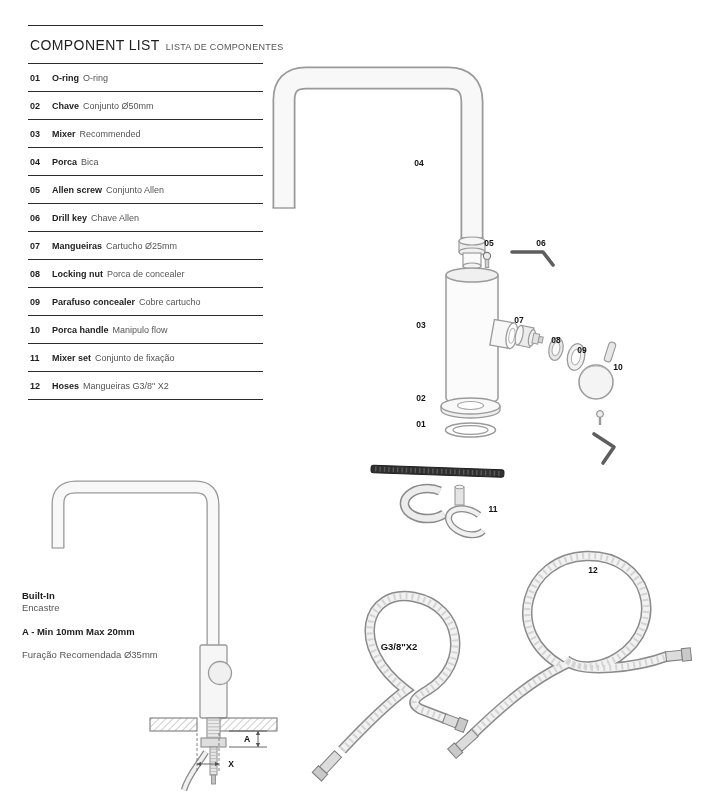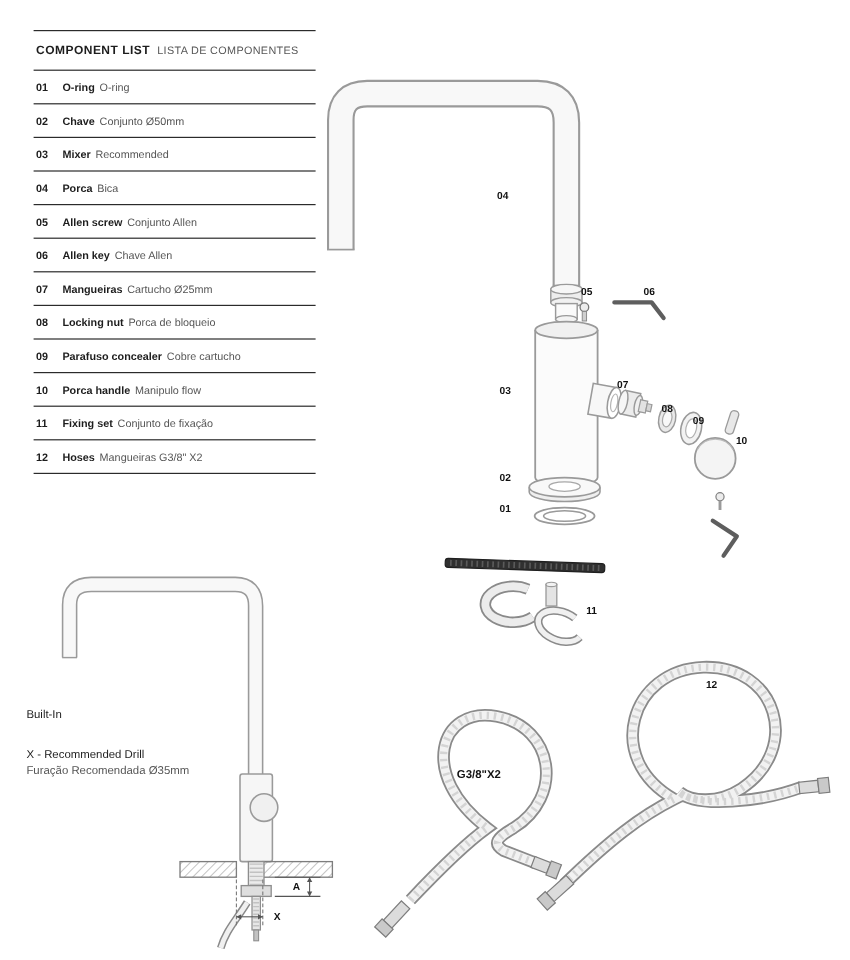--- a/index.html
+++ b/index.html
@@ -4,34 +4,34 @@
 <style>
   *{box-sizing:border-box;margin:0;padding:0}
   html,body{background:#fff}
   body{font-family:"Liberation Sans",sans-serif;color:#1d1d1d}
   .page{position:relative;width:708px;height:800px;background:#fff;overflow:hidden}
   .artwork{position:absolute;left:0;top:0}
 
   
   .component-list{position:absolute;left:28px;top:25px;width:235px}
   .list-header{display:flex;align-items:baseline;gap:6px;border-top:1px solid #2b2b2b;border-bottom:1px solid #2b2b2b;padding:11px 2px 10px;white-space:nowrap}
-  .t-en{font-size:10px;font-weight:bold;letter-spacing:.4px}
+  .t-en{font-size:14px;font-weight:normal;letter-spacing:.4px}
   .t-pt{font-size:9px;color:#555;letter-spacing:.3px}
   .row{display:flex;align-items:center;height:28px;border-bottom:1px solid #2b2b2b;padding:0 2px;font-size:9px;white-space:nowrap}
   .row .num{font-weight:bold;width:22px;flex:none}
   .row .en{font-weight:bold;margin-right:4px}
   .row .pt{color:#555}
 
   
   .callout{position:absolute;transform:translate(-50%,-50%);font-size:8.5px;font-weight:bold;color:#111;white-space:nowrap}
   .callout.big{font-size:9.5px}
 
   
   .install-notes{position:absolute;left:22px;top:590px;width:200px;font-size:9.5px;line-height:1.3}
-  .bold{font-weight:normal}
+  .bold{font-weight:bold}
   .muted{color:#555}
   .n-gap{height:11px}
 </style>
 </head>
 <body>
 
 <div class="page">
 
   <svg class="artwork" width="708" height="800" viewBox="0 0 708 800" xmlns="http://www.w3.org/2000/svg">
     <defs>
@@ -226,51 +226,51 @@
     </div>
 
     <div class="row">
       <span class="num">05</span>
       <span class="en">Allen screw</span>
       <span class="pt">Conjunto Allen</span>
     </div>
 
     <div class="row">
       <span class="num">06</span>
-      <span class="en">Allen key</span>
+      <span class="en">Drill key</span>
       <span class="pt">Chave Allen</span>
     </div>
 
     <div class="row">
       <span class="num">07</span>
       <span class="en">Mangueiras</span>
       <span class="pt">Cartucho Ø25mm</span>
     </div>
 
     <div class="row">
       <span class="num">08</span>
       <span class="en">Locking nut</span>
-      <span class="pt">Porca de bloqueio</span>
+      <span class="pt">Porca de concealer</span>
     </div>
 
     <div class="row">
       <span class="num">09</span>
       <span class="en">Parafuso concealer</span>
       <span class="pt">Cobre cartucho</span>
     </div>
 
     <div class="row">
       <span class="num">10</span>
       <span class="en">Porca handle</span>
       <span class="pt">Manipulo flow</span>
     </div>
 
     <div class="row">
       <span class="num">11</span>
-      <span class="en">Fixing set</span>
+      <span class="en">Mixer set</span>
       <span class="pt">Conjunto de fixação</span>
     </div>
 
     <div class="row">
       <span class="num">12</span>
       <span class="en">Hoses</span>
       <span class="pt">Mangueiras G3/8" X2</span>
     </div>
   </div>
   </section>
@@ -286,19 +286,20 @@
   <div class="callout" style="left:421px;top:398px">02</div>
   <div class="callout" style="left:421px;top:424px">01</div>
   <div class="callout" style="left:493px;top:509px">11</div>
   <div class="callout" style="left:593px;top:570px">12</div>
   <div class="callout big" style="left:399px;top:646px">G3/8"X2</div>
   <div class="callout" style="left:247px;top:739px">A</div>
   <div class="callout" style="left:231px;top:764px">X</div>
 
   <section class="install-notes">
     <div class="bold">Built-In</div>
+    <div class="muted">Encastre</div>
     <div class="n-gap"></div>
+    <div class="bold">A - Min 10mm Max 20mm</div>
     <div class="n-gap"></div>
-    <div class="bold">X - Recommended Drill</div>
     <div class="muted">Furação Recomendada Ø35mm</div>
   </section>
 
 </div>
 
 </body></html>

